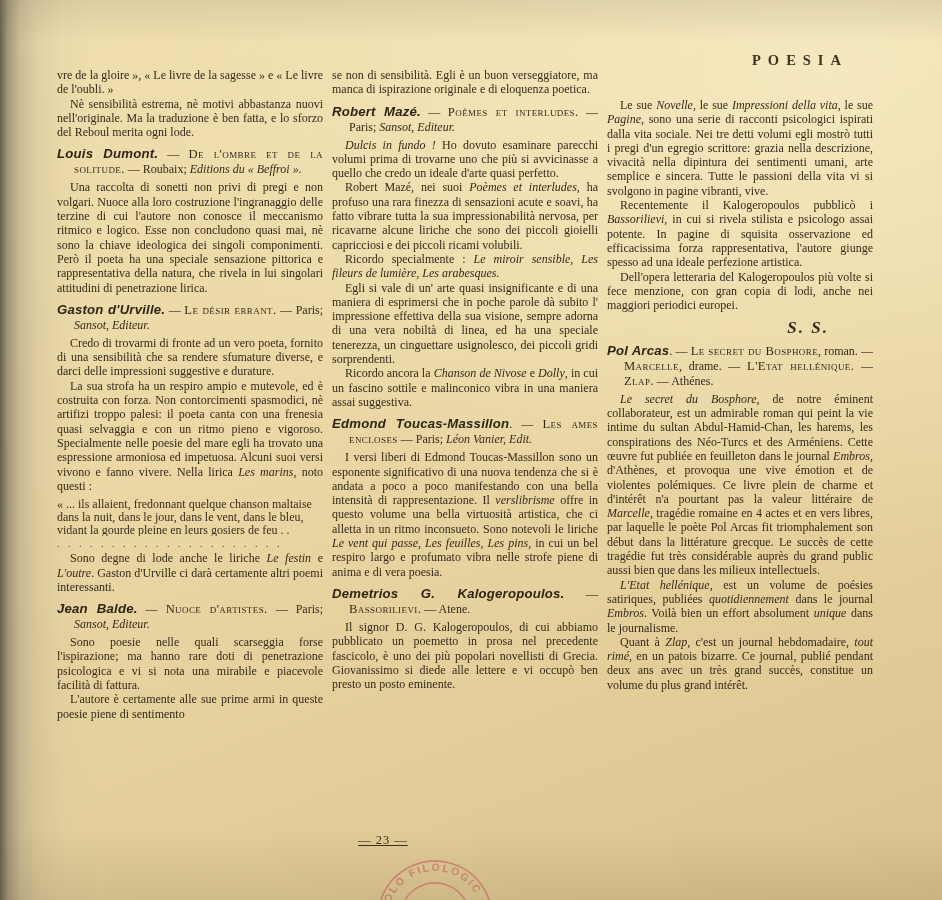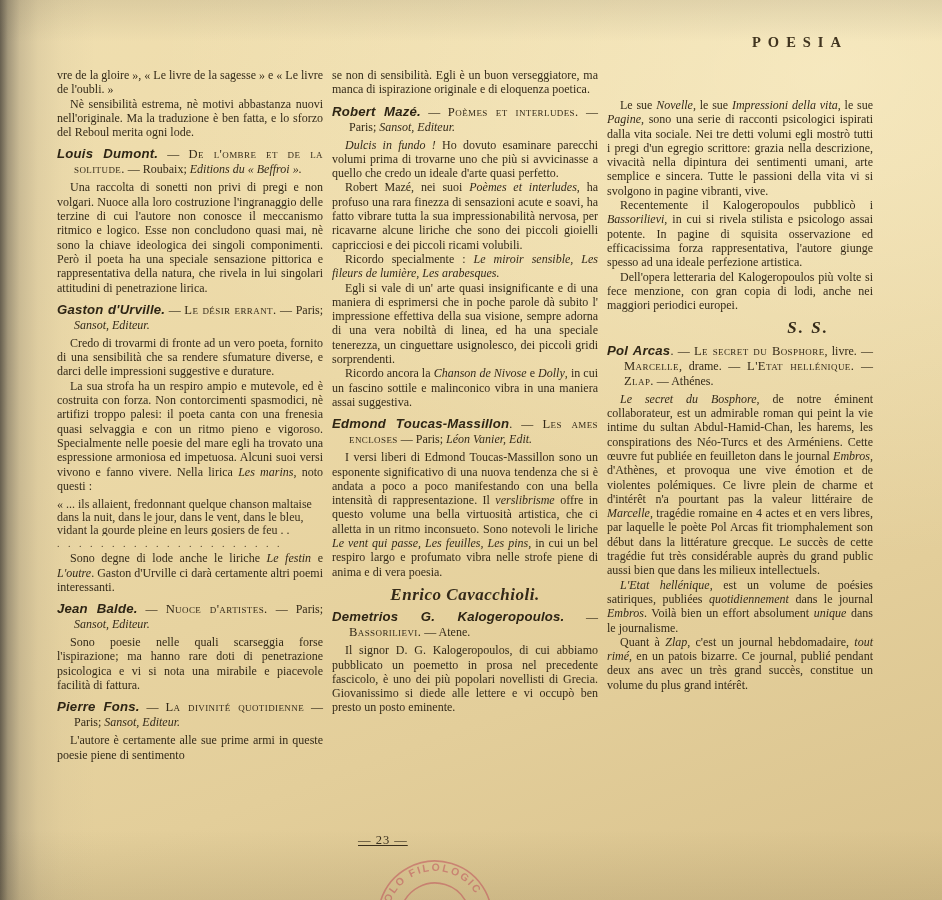--- a/index.html
+++ b/index.html
@@ -12,21 +12,21 @@
     background:
       linear-gradient(180deg, rgba(120,110,85,0.16) 0px, rgba(0,0,0,0) 42px),
       linear-gradient(0deg, rgba(110,95,60,0.15) 0px, rgba(0,0,0,0) 70px),
       linear-gradient(90deg, rgba(95,88,74,0.95) 0px, rgba(138,128,106,0.75) 8px,
         rgba(168,155,126,0.5) 20px, rgba(190,175,140,0.3) 38px,
         rgba(200,185,148,0.12) 62px, rgba(0,0,0,0) 95px),
       radial-gradient(ellipse 120% 90% at 88% 8%, rgba(255,246,212,0.5), rgba(255,246,212,0) 60%),
       linear-gradient(160deg, #f0dfb0 0%, #ebd8a6 40%, #e3ce9a 72%, #d9c28d 100%);
   }
   .poesia {
-    position:absolute; top:34px; left:752px;
+    position:absolute; top:52px; left:752px;
     font-size:14.5px; font-weight:600; letter-spacing:7px;
     color:#40341f;
   }
   .columns {
     position:absolute; left:57px; top:68px;
     display:flex; gap:9px; width:818px; height:790px;
     overflow:hidden;
   }
   .col { width:266px; font-size:12px; line-height:14.3px; }
   .col3 { padding-top:30px; }
@@ -91,43 +91,41 @@
         <p class="para"><span class="s-r">La sua strofa ha un respiro ampio e mutevole, ed è costruita con forza. Non contorcimenti spasmodici, nè artifizi troppo palesi: il poeta canta con una frenesia quasi selvaggia e con un ritmo pieno e vigoroso. Specialmente nelle poesie del mare egli ha trovato una espressione armoniosa ed impetuosa. Alcuni suoi versi vivono e fanno vivere. Nella lirica </span><span class="s-i">Les marins</span><span class="s-r">, noto questi :</span></p>
         <div class="verse">
           <div class="verse-line">« ... ils allaient, fredonnant quelque chanson maltaise</div>
           <div class="verse-line">dans la nuit, dans le jour, dans le vent, dans le bleu,</div>
           <div class="verse-line">vidant la gourde pleine en leurs gosiers de feu . .</div>
         </div>
         <div class="dotline">. . . . . . . . . . . . . . . . . . . . .</div>
         <p class="para"><span class="s-r">Sono degne di lode anche le liriche </span><span class="s-i">Le festin</span><span class="s-r"> e </span><span class="s-i">L'outre</span><span class="s-r">. Gaston d'Urville ci darà certamente altri poemi interessanti.</span></p>
         <p class="heading"><span class="s-a">Jean Balde.</span><span class="s-r"> — </span><span class="s-sc">Nuoce d'artistes.</span><span class="s-r"> — Paris; </span><span class="s-i">Sansot, Editeur.</span></p>
         <p class="para"><span class="s-r">Sono poesie nelle quali scarseggia forse l'ispirazione; ma hanno rare doti di penetrazione psicologica e vi si nota una mirabile e piacevole facilità di fattura.</span></p>
-        <p class="heading"><span class="s-a">Pierre Fons.</span><span class="s-r"> — </span><span class="s-sc">La divinité quotidienne</span><span class="s-r"> — Paris; </span><span class="s-i">Sansot, Editeur.</span></p>
         <p class="para"><span class="s-r">L'autore è certamente alle sue prime armi in queste poesie piene di sentimento</span></p>
       </div>
     <div class="col">
         <p class="para noindent"><span class="s-r">se non di sensibilità. Egli è un buon verseggiatore, ma manca di ispirazione originale e di eloquenza poetica.</span></p>
         <p class="heading"><span class="s-a">Robert Mazé.</span><span class="s-r"> — </span><span class="s-sc">Poèmes et interludes.</span><span class="s-r"> — Paris; </span><span class="s-i">Sansot, Editeur.</span></p>
         <p class="para"><span class="s-i">Dulcis in fundo !</span><span class="s-r"> Ho dovuto esaminare parecchi volumi prima di trovarne uno che più si avvicinasse a quello che credo un ideale d'arte quasi perfetto.</span></p>
         <p class="para"><span class="s-r">Robert Mazé, nei suoi </span><span class="s-i">Poèmes et interludes</span><span class="s-r">, ha profuso una rara finezza di sensazioni acute e soavi, ha fatto vibrare tutta la sua impressionabilità nervosa, per ricavarne alcune liriche che sono dei piccoli gioielli capricciosi e dei piccoli ricami volubili.</span></p>
         <p class="para"><span class="s-r">Ricordo specialmente : </span><span class="s-i">Le miroir sensible, Les fileurs de lumière, Les arabesques.</span></p>
         <p class="para"><span class="s-r">Egli si vale di un' arte quasi insignificante e di una maniera di esprimersi che in poche parole dà subito l' impressione effettiva della sua visione, sempre adorna di una vera nobiltà di linea, ed ha una speciale tenerezza, un cinguettare usignolesco, dei piccoli gridi sorprendenti.</span></p>
         <p class="para"><span class="s-r">Ricordo ancora la </span><span class="s-i">Chanson de Nivose</span><span class="s-r"> e </span><span class="s-i">Dolly</span><span class="s-r">, in cui un fascino sottile e malinconico vibra in una maniera assai suggestiva.</span></p>
         <p class="heading"><span class="s-a">Edmond Toucas-Massillon</span><span class="s-r">. — </span><span class="s-sc">Les ames encloses</span><span class="s-r"> — Paris; </span><span class="s-i">Léon Vanier, Edit.</span></p>
         <p class="para"><span class="s-r">I versi liberi di Edmond Toucas-Massillon sono un esponente significativo di una nuova tendenza che si è andata a poco a poco manifestando con una bella intensità di rappresentazione. Il </span><span class="s-i">verslibrisme</span><span class="s-r"> offre in questo volume una bella virtuosità artistica, che ci alletta in un ritmo inconsueto. Sono notevoli le liriche </span><span class="s-i">Le vent qui passe, Les feuilles, Les pins</span><span class="s-r">, in cui un bel respiro largo e profumato vibra nelle strofe piene di anima e di vera poesia.</span></p>
-        <div class="sig sig-center serif-bold-italic">Enrico Cavacchioli.</div>
         <p class="heading"><span class="s-a">Demetrios G. Kalogeropoulos.</span><span class="s-r"> — </span><span class="s-sc">Bassorilievi.</span><span class="s-r"> — Atene.</span></p>
         <p class="para"><span class="s-r">Il signor D. G. Kalogeropoulos, di cui abbiamo pubblicato un poemetto in prosa nel precedente fascicolo, è uno dei più popolari novellisti di Grecia. Giovanissimo si diede alle lettere e vi occupò ben presto un posto eminente.</span></p>
       </div>
     <div class="col col3">
         <p class="para"><span class="s-r">Le sue </span><span class="s-i">Novelle</span><span class="s-r">, le sue </span><span class="s-i">Impressioni della vita</span><span class="s-r">, le sue </span><span class="s-i">Pagine</span><span class="s-r">, sono una serie di racconti psicologici ispirati dalla vita sociale. Nei tre detti volumi egli mostrò tutti i pregi d'un egregio scrittore: grazia nella descrizione, vivacità nella dipintura dei sentimenti umani, arte semplice e sincera. Tutte le passioni della vita vi si svolgono in pagine vibranti, vive.</span></p>
         <p class="para"><span class="s-r">Recentemente il Kalogeropoulos pubblicò i </span><span class="s-i">Bassorilievi</span><span class="s-r">, in cui si rivela stilista e psicologo assai potente. In pagine di squisita osservazione ed efficacissima forza rappresentativa, l'autore giunge spesso ad una ideale perfezione artistica.</span></p>
         <p class="para"><span class="s-r">Dell'opera letteraria del Kalogeropoulos più volte si fece menzione, con gran copia di lodi, anche nei maggiori periodici europei.</span></p>
         <div class="sig sig-right serif-italic-big">S. S.</div>
-        <p class="heading"><span class="s-a">Pol Arcas</span><span class="s-r">. — </span><span class="s-sc">Le secret du Bosphore</span><span class="s-r">, livre. — </span><span class="s-sc">Marcelle</span><span class="s-r">, drame. — </span><span class="s-sc">L'Etat hellénique.</span><span class="s-r"> — </span><span class="s-sc">Zlap.</span><span class="s-r"> — Athénes.</span></p>
+        <p class="heading"><span class="s-a">Pol Arcas</span><span class="s-r">. — </span><span class="s-sc">Le secret du Bosphore</span><span class="s-r">, roman. — </span><span class="s-sc">Marcelle</span><span class="s-r">, drame. — </span><span class="s-sc">L'Etat hellénique.</span><span class="s-r"> — </span><span class="s-sc">Zlap.</span><span class="s-r"> — Athénes.</span></p>
         <p class="para"><span class="s-i">Le secret du Bosphore</span><span class="s-r">, de notre éminent collaborateur, est un admirable roman qui peint la vie intime du sultan Abdul-Hamid-Chan, les harems, les conspirations des Néo-Turcs et des Arméniens. Cette œuvre fut publiée en feuilleton dans le journal </span><span class="s-i">Embros</span><span class="s-r">, d'Athènes, et provoqua une vive émotion et de violentes polémiques. Ce livre plein de charme et d'intérêt n'a pourtant pas la valeur littéraire de </span><span class="s-i">Marcelle</span><span class="s-r">, tragédie romaine en 4 actes et en vers libres, par laquelle le poète Pol Arcas fit triomphalement son début dans la littérature grecque. Le succès de cette tragédie fut très considérable auprès du grand public aussi bien que dans les milieux intellectuels.</span></p>
         <p class="para"><span class="s-i">L'Etat hellénique</span><span class="s-r">, est un volume de poésies satiriques, publiées </span><span class="s-i">quotidiennement</span><span class="s-r"> dans le journal </span><span class="s-i">Embros</span><span class="s-r">. Voilà bien un effort absolument </span><span class="s-i">unique</span><span class="s-r"> dans le journalisme.</span></p>
         <p class="para"><span class="s-r">Quant à </span><span class="s-i">Zlap</span><span class="s-r">, c'est un journal hebdomadaire, </span><span class="s-i">tout rimé</span><span class="s-r">, en un patois bizarre. Ce journal, publié pendant deux ans avec un très grand succès, constitue un volume du plus grand intérêt.</span></p>
       </div>
   </div>
 
   <div class="pagenum">— 23 —</div>
 
   <div class="stamp">
     <svg width="150" height="150" viewBox="0 0 150 150">

